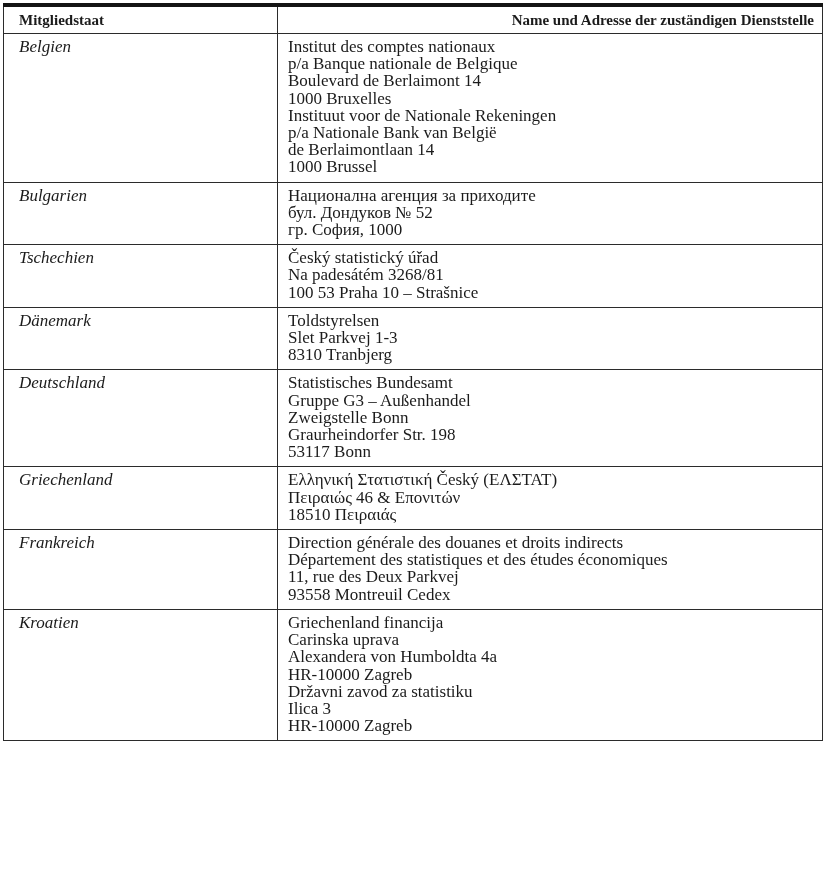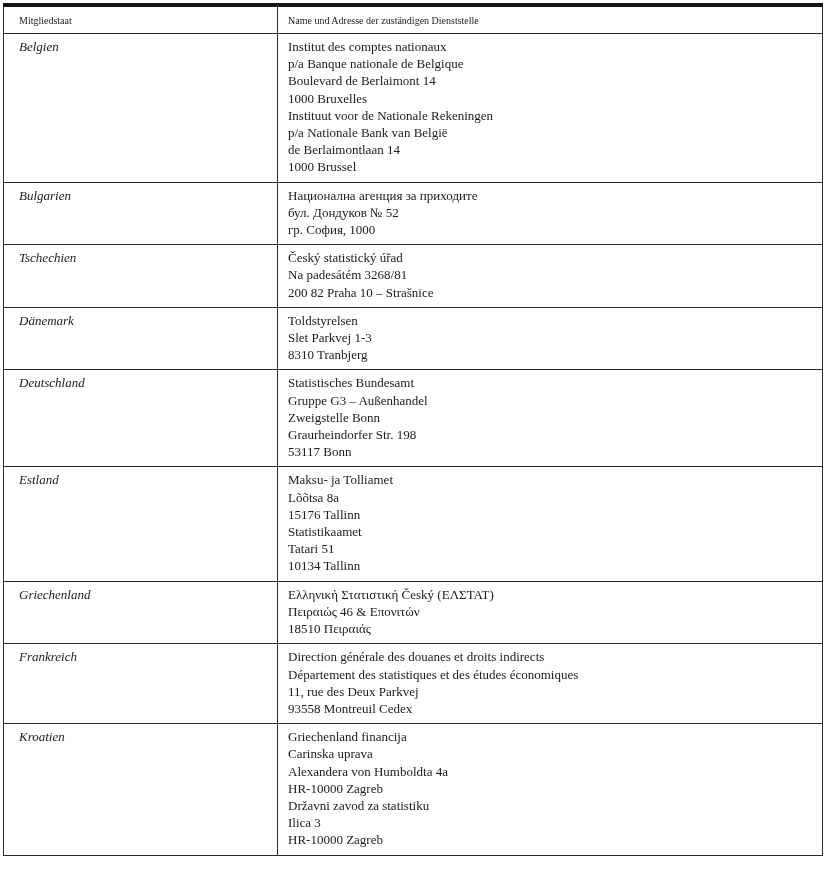--- a/index.html
+++ b/index.html
@@ -26,30 +26,31 @@
     border-top: 4px solid #141414;
     table-layout: fixed;
   }
   .auth-table th,
   .auth-table td {
     border: 1px solid #2b2b2b;
     vertical-align: top;
     text-align: left;
   }
   .auth-table th {
-    font-weight: normal;
-    font-size: 10px;
+    font-weight: bold;
+    font-size: 15px;
     line-height: 15px;
     padding: 6px 8px 5px 15px;
   }
   .auth-table th.col-auth {
     padding-left: 10px;
+    text-align: right;
   }
   .auth-table td {
-    font-size: 13px;
+    font-size: 17px;
     line-height: 17.2px;
     padding: 4px 8px 6px 15px;
     margin-top: 36px;
   }
   .auth-table td.col-auth {
     padding-left: 10px;
   }
   col.c-state { width: 274px; }
   .state-name {
     font-style: italic;
@@ -93,50 +94,39 @@
             <div class="addr-line">Национална агенция за приходите</div>
             <div class="addr-line">бул. Дондуков № 52</div>
             <div class="addr-line">гр. София, 1000</div>
           </td>
         </tr>
         <tr>
           <td class="col-state"><span class="state-name">Tschechien</span></td>
           <td class="col-auth">
             <div class="addr-line">Český statistický úřad</div>
             <div class="addr-line">Na padesátém 3268/81</div>
-            <div class="addr-line">200 82 Praha 10 – Strašnice</div>
+            <div class="addr-line">100 53 Praha 10 – Strašnice</div>
           </td>
         </tr>
         <tr>
           <td class="col-state"><span class="state-name">Dänemark</span></td>
           <td class="col-auth">
             <div class="addr-line">Toldstyrelsen</div>
             <div class="addr-line">Slet Parkvej 1-3</div>
             <div class="addr-line">8310 Tranbjerg</div>
           </td>
         </tr>
         <tr>
           <td class="col-state"><span class="state-name">Deutschland</span></td>
           <td class="col-auth">
             <div class="addr-line">Statistisches Bundesamt</div>
             <div class="addr-line">Gruppe G3 – Außenhandel</div>
             <div class="addr-line">Zweigstelle Bonn</div>
             <div class="addr-line">Graurheindorfer Str. 198</div>
             <div class="addr-line">53117 Bonn</div>
-          </td>
-        </tr>
-        <tr>
-          <td class="col-state"><span class="state-name">Estland</span></td>
-          <td class="col-auth">
-            <div class="addr-line">Maksu- ja Tolliamet</div>
-            <div class="addr-line">Lõõtsa 8a</div>
-            <div class="addr-line">15176 Tallinn</div>
-            <div class="addr-line">Statistikaamet</div>
-            <div class="addr-line">Tatari 51</div>
-            <div class="addr-line">10134 Tallinn</div>
           </td>
         </tr>
         <tr>
           <td class="col-state"><span class="state-name">Griechenland</span></td>
           <td class="col-auth">
             <div class="addr-line">Ελληνική Στατιστική Český (ΕΛΣΤΑΤ)</div>
             <div class="addr-line">Πειραιώς 46 &amp; Επονιτών</div>
             <div class="addr-line">18510 Πειραιάς</div>
           </td>
         </tr>

